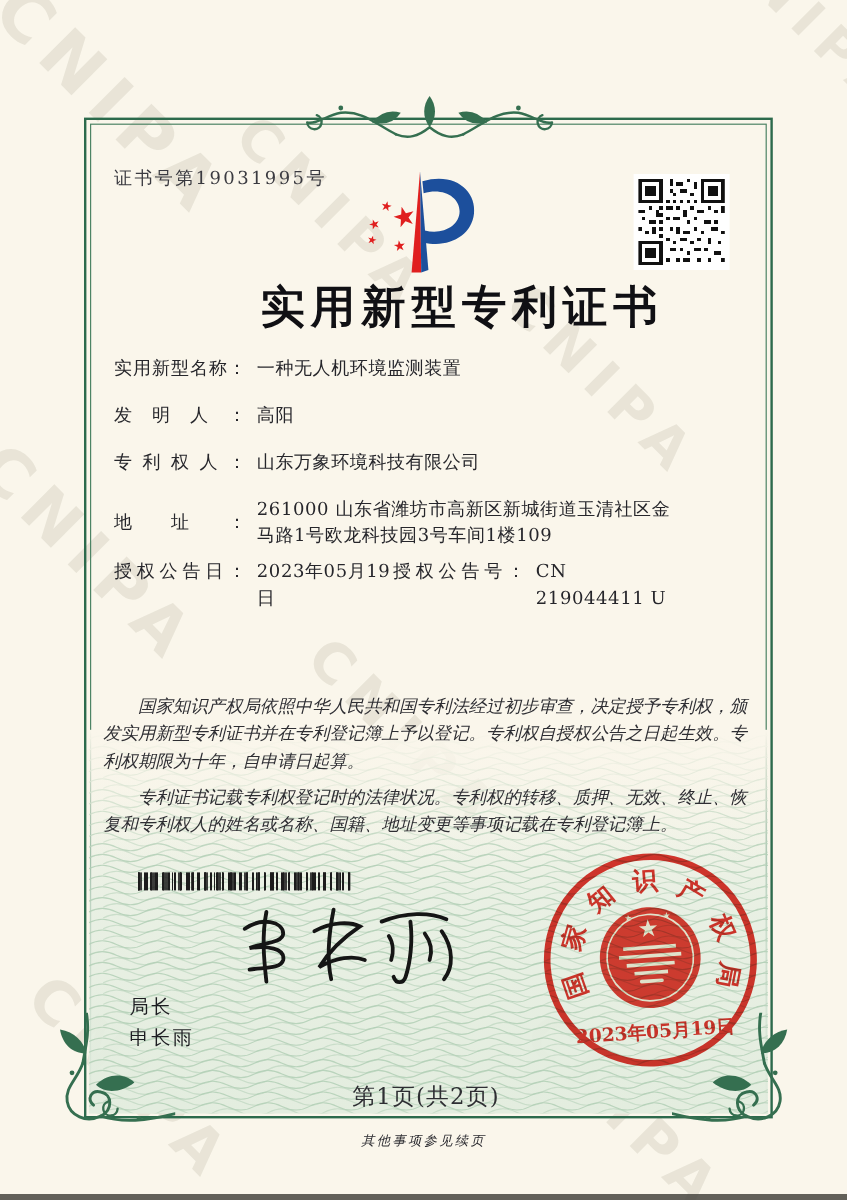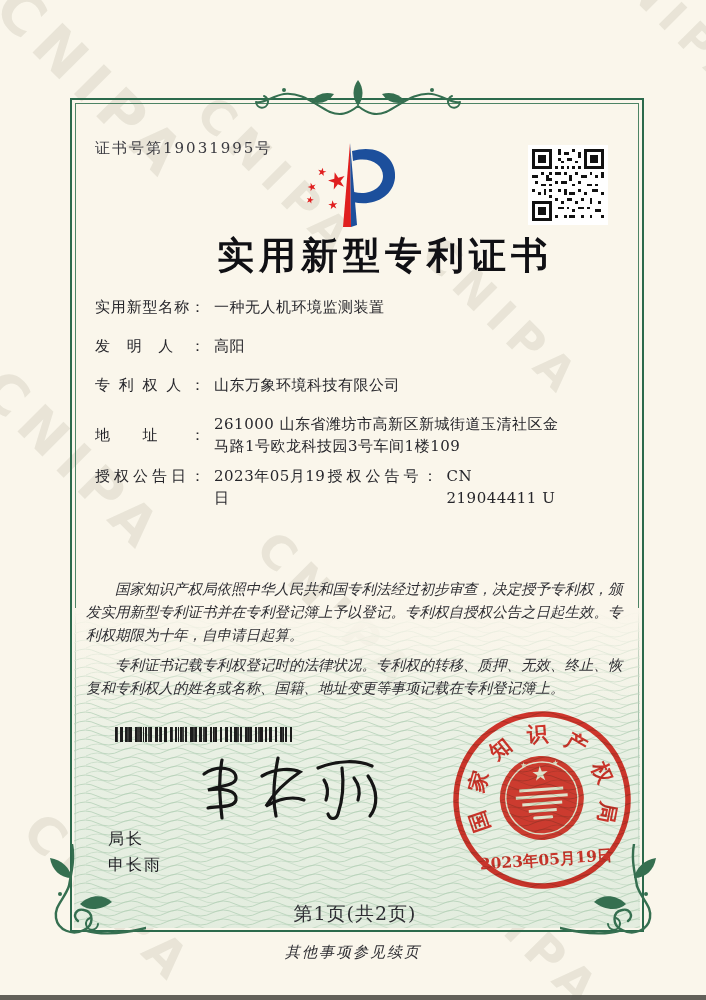--- a/index.html
+++ b/index.html
@@ -63,21 +63,21 @@
       repeating-linear-gradient(90deg,#1c1c1c 0 2px,transparent 2px 5px),
       repeating-linear-gradient(90deg,#1c1c1c 0 1px,transparent 1px 7px),
       repeating-linear-gradient(90deg,rgba(28,28,28,.85) 0 3px,transparent 3px 11px);
   }
   
   .director{position:absolute; left:108px; top:826px; font-size:16px; letter-spacing:2px; color:#1d1d22; line-height:26px; font-weight:500;}
   .signature{position:absolute; left:192px; top:750px;}
   .seal{position:absolute; left:450px; top:708px; mix-blend-mode:multiply; opacity:.96;}
   
   .page-info{position:absolute; left:70px; top:901px; width:570px; text-align:center; font-size:19px; color:#2e2e33; letter-spacing:1px;}
-  .continuation{position:absolute; left:0; top:943px; width:706px; text-align:center; font-size:15px; font-style:italic; color:#2e2e33; letter-spacing:2px;}
+  .continuation{position:absolute; left:0; top:943px; width:706px; text-align:center; font-size:11px; font-style:italic; color:#2e2e33; letter-spacing:2px;}
   .scan-edge{position:absolute; left:0; right:0; bottom:0; height:5px; background:#46453f; opacity:.85;}
   .stroke-grn{stroke:#356f50; fill:none; stroke-width:2; stroke-linecap:round;}
   .fill-grn{fill:#356f50; stroke:none;}
 </style>
 </head>
 <body>
 
 <div class="page">
 
   <span class="wm" style="left:-30px; top:50px; font-size:58px;">CNIPA</span>

